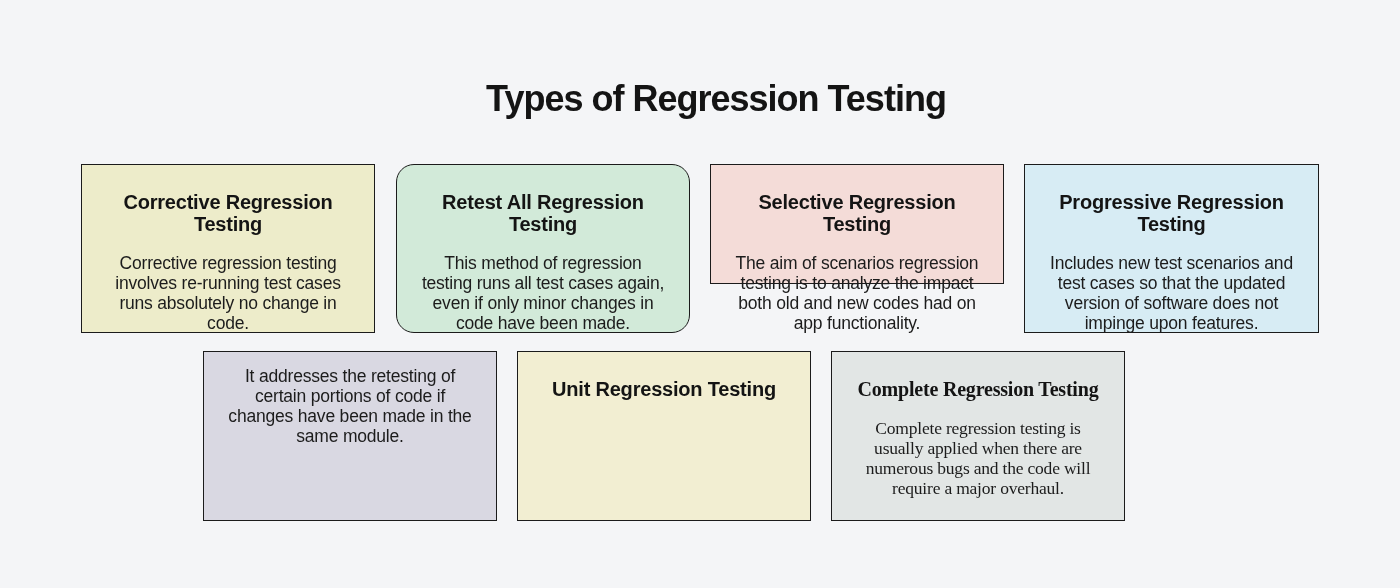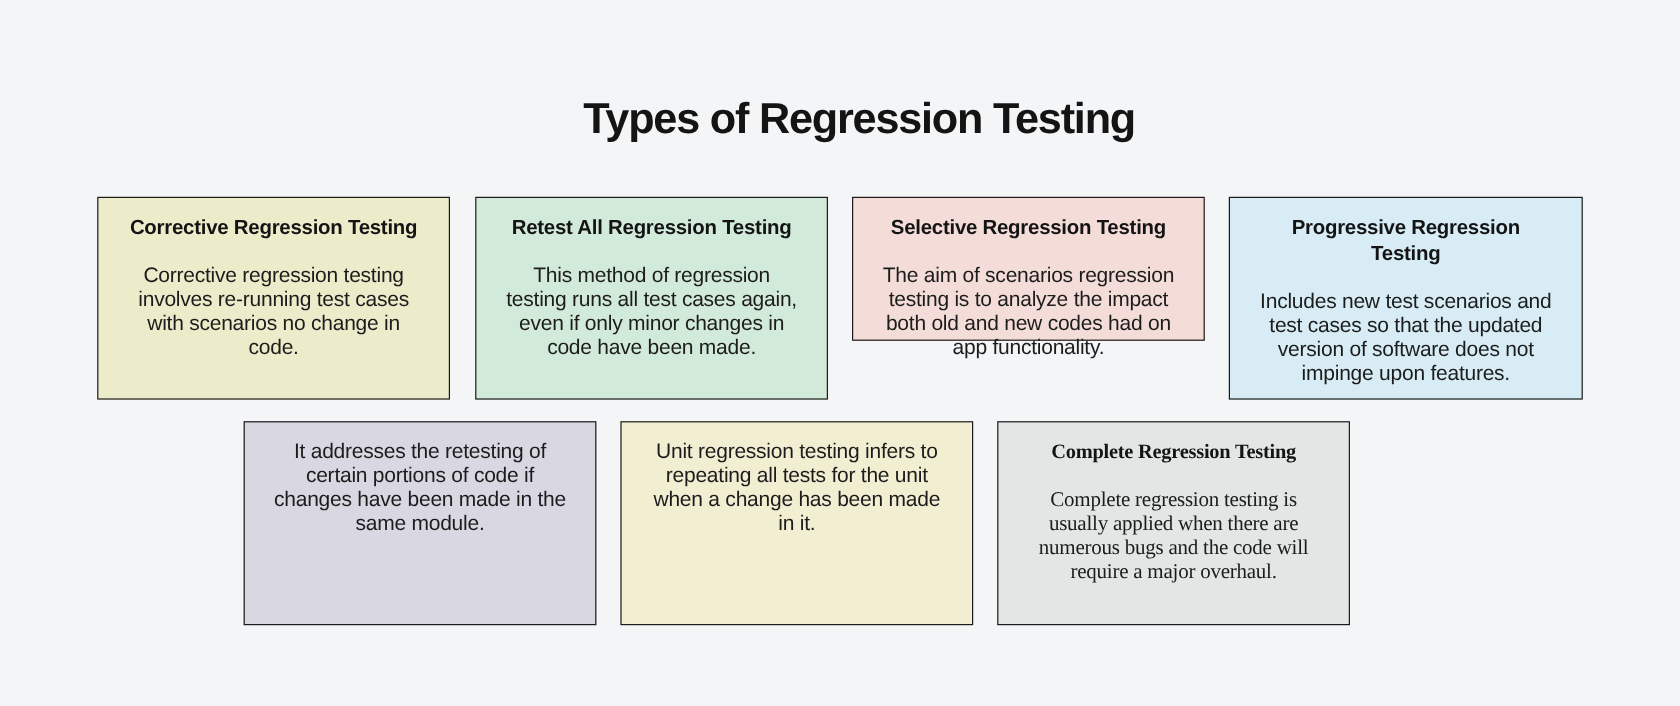--- a/index.html
+++ b/index.html
@@ -28,25 +28,25 @@
   }
   .card {
     position: absolute;
     box-sizing: border-box;
     border: 1.5px solid #1b1b1b;
     text-align: center;
     padding: 14px 24px 0 24px;
     color: #1c1c1c;
   }
   .card-title {
-    font-size: 17px;
+    font-size: 20px;
     font-weight: 700;
     line-height: 22px;
     letter-spacing: -0.2px;
-    margin: 0 0 18px 0;
+    margin: 12px 0 18px 0;
     color: #141414;
   }
   .card-body {
     font-size: 17.5px;
     line-height: 20px;
     letter-spacing: -0.2px;
     margin: 0;
   }
   
   .pos-0 { left: 81px;   top: 164px; width: 294px; height: 169px; }
@@ -58,42 +58,42 @@
   .pos-5 { left: 517px;  top: 351px; width: 294px; height: 170px; }
   .pos-6 { left: 831px;  top: 351px; width: 294px; height: 170px; font-family: Liberation Serif, serif; }
 </style>
 </head>
 <body>
 
 <h1 class="page-title">Types of Regression Testing</h1>
 
 <div class="card pos-0" style="background-color: rgb(237, 236, 202);">
   <div class="card-title">Corrective Regression Testing</div>
-  <div class="card-body">Corrective regression testing involves re-running test cases with scenarios no change in code.</div>
+  <div class="card-body">Corrective regression testing involves re-running test cases runs absolutely no change in code.</div>
 </div>
 
-<div class="card pos-1" style="background-color: rgb(210, 234, 217);">
+<div class="card pos-1" style="background-color: rgb(210, 234, 217); border-radius: 18px;">
   <div class="card-title">Retest All Regression Testing</div>
   <div class="card-body">This method of regression testing runs all test cases again, even if only minor changes in code have been made.</div>
 </div>
 
 <div class="card pos-2" style="background-color: rgb(244, 220, 216);">
   <div class="card-title">Selective Regression Testing</div>
   <div class="card-body">The aim of scenarios regression testing is to analyze the impact both old and new codes had on app functionality.</div>
 </div>
 
 <div class="card pos-3" style="background-color: rgb(215, 236, 244);">
   <div class="card-title">Progressive Regression Testing</div>
   <div class="card-body">Includes new test scenarios and test cases so that the updated version of software does not impinge upon features.</div>
 </div>
 
 <div class="card pos-4" style="background-color: rgb(217, 216, 226);">
   <div class="card-body">It addresses the retesting of certain portions of code if changes have been made in the same module.</div>
 </div>
 
 <div class="card pos-5" style="background-color: rgb(242, 238, 210);">
-  <div class="card-body">Unit regression testing infers to repeating all tests for the unit when a change has been made in it.</div>
+  <div class="card-title">Unit Regression Testing</div>
 </div>
 
 <div class="card pos-6" style="background-color: rgb(226, 230, 229);">
   <div class="card-title">Complete Regression Testing</div>
   <div class="card-body">Complete regression testing is usually applied when there are numerous bugs and the code will require a major overhaul.</div>
 </div>
 
 </body></html>

